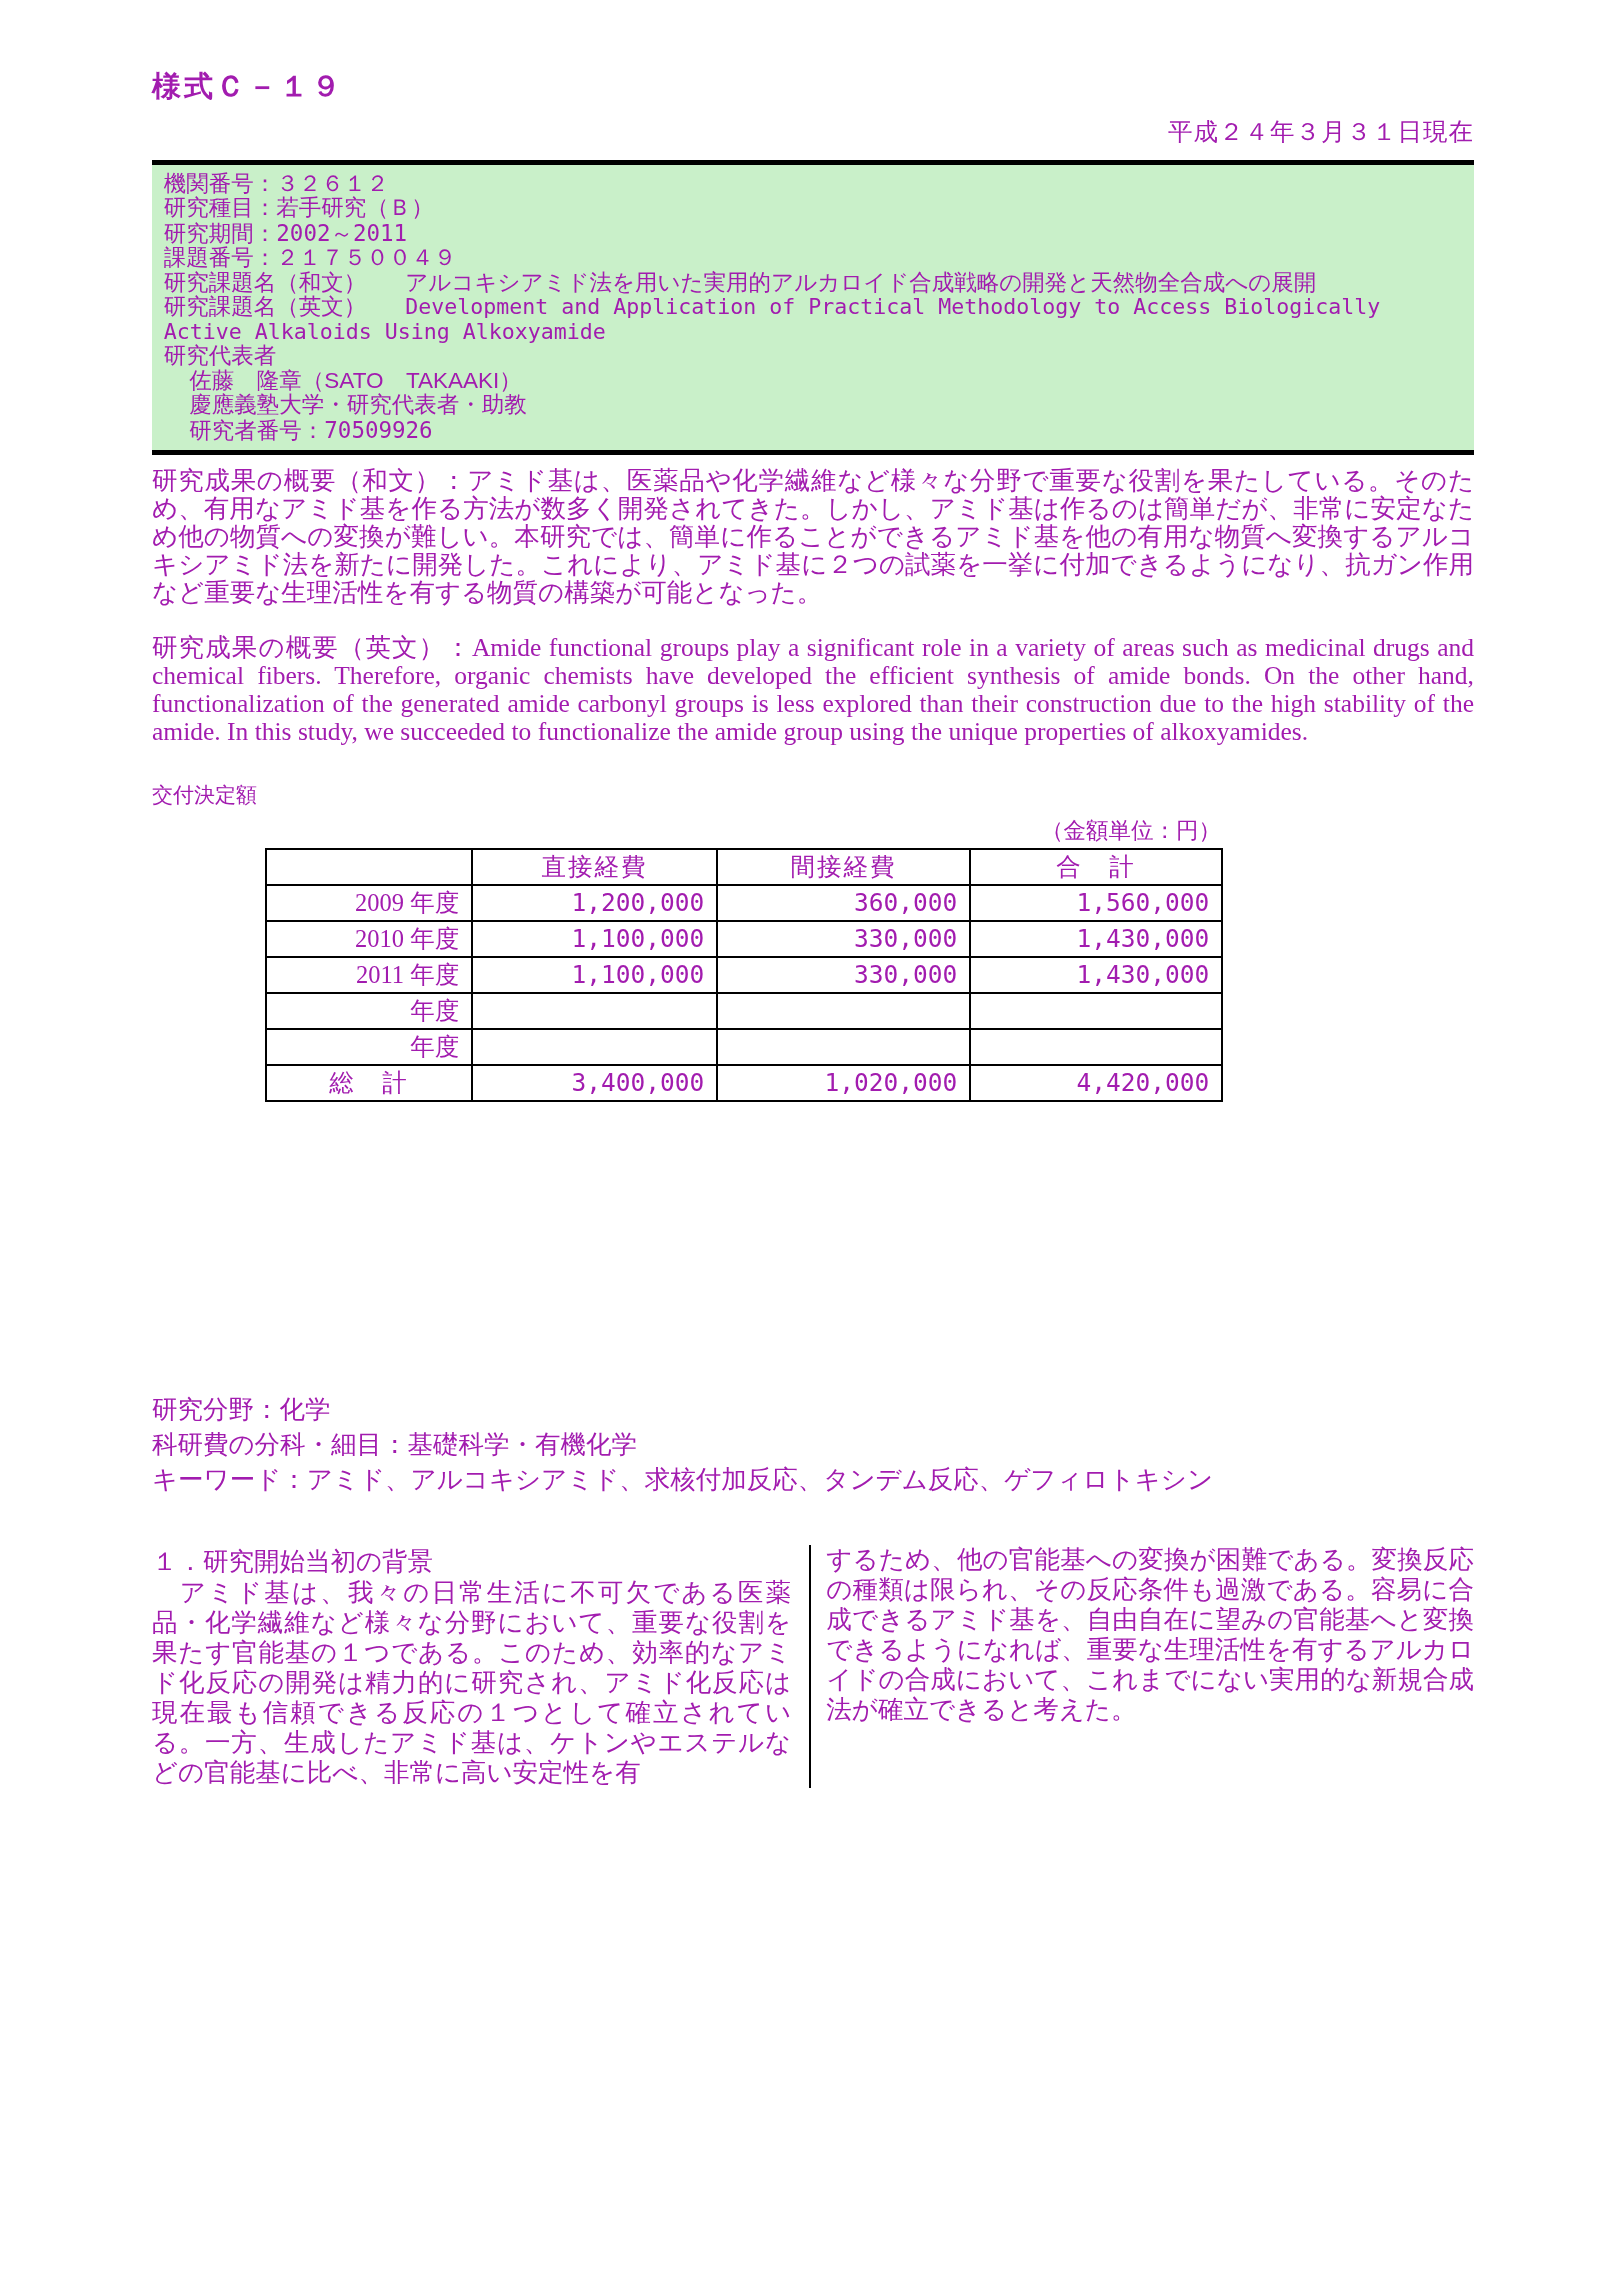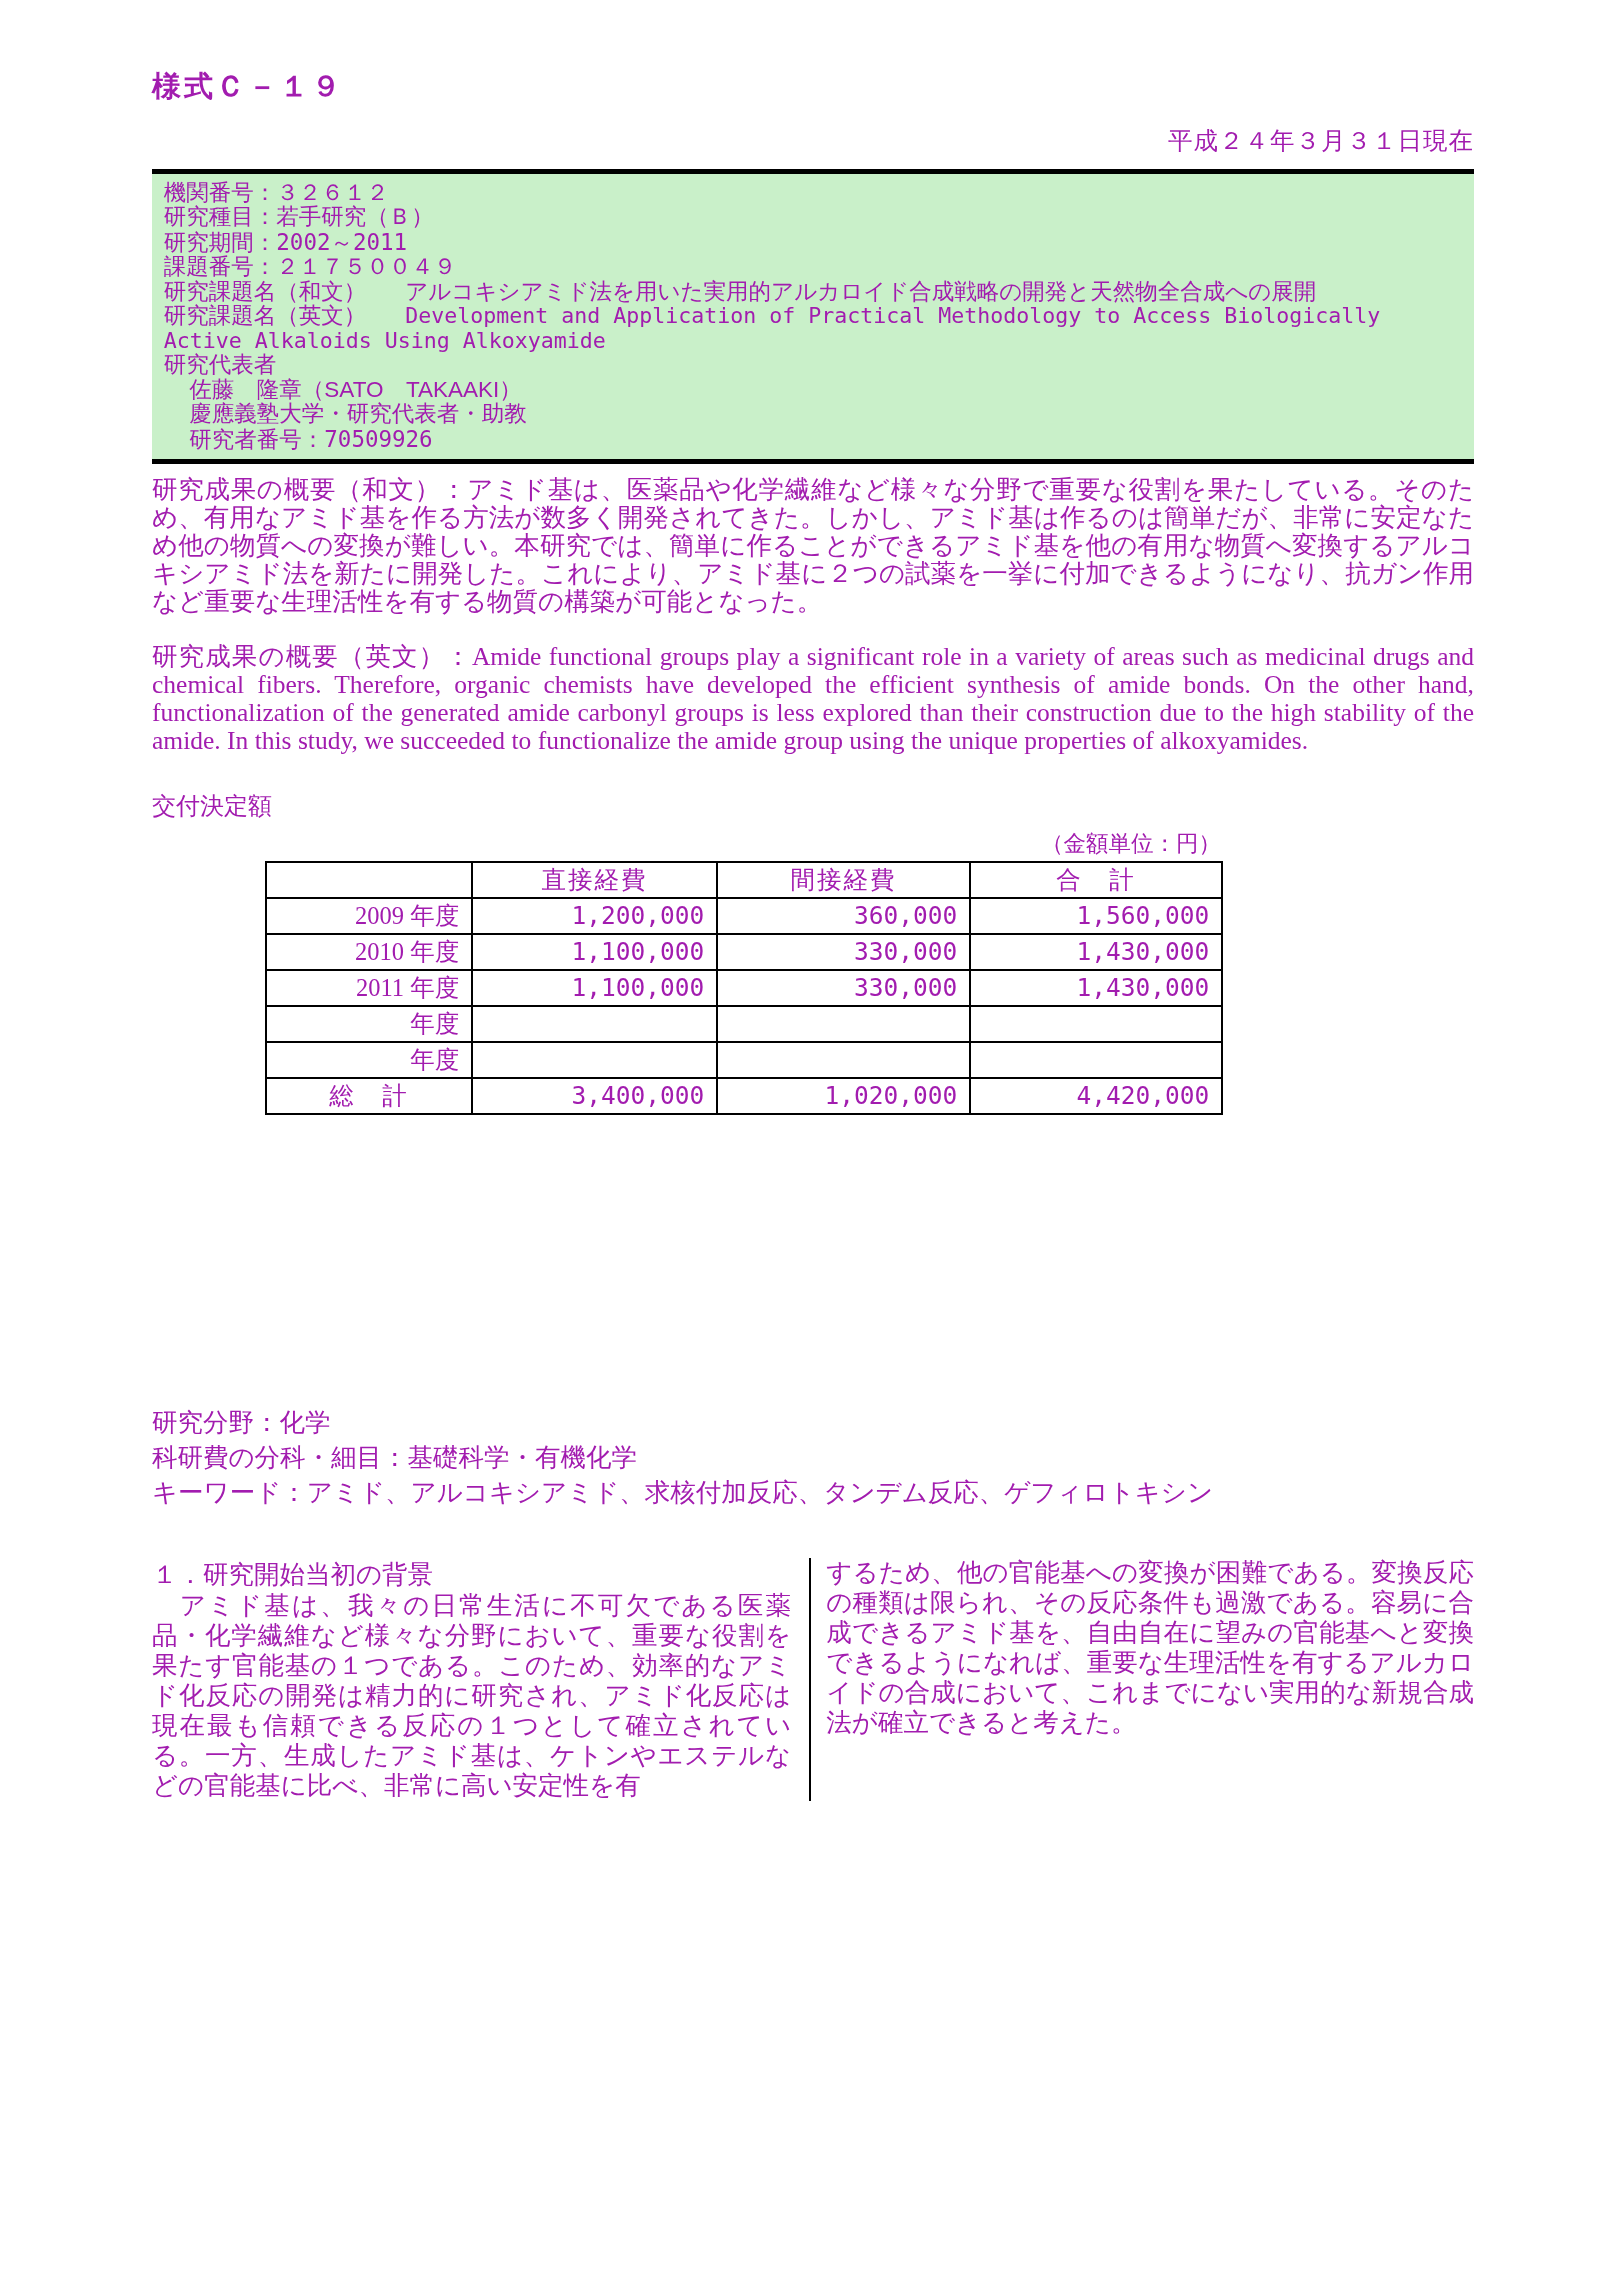--- a/index.html
+++ b/index.html
@@ -14,41 +14,41 @@
 
   .form-number {
     font-family:"Liberation Sans","DejaVu Sans",sans-serif;
     font-weight:bold; font-size:29px; letter-spacing:2.9px;
   }
   .doc-title {
     margin-top:25.5px; margin-left:49px;
     font-family:"Liberation Sans","DejaVu Sans",sans-serif;
     font-weight:bold; font-size:30px; letter-spacing:1px;
   }
-  .date-line { text-align:right; font-size:24.5px; margin-top:17px; letter-spacing:1px; }
+  .date-line { text-align:right; font-size:24.5px; margin-top:8px; letter-spacing:1px; }
 
   .rule { height:4.9px; background:#000; }
   .rule-top { margin-top:11.8px; }
 
   .info-box {
     padding:6.9px 11.8px 6.9px 11.8px;
     font-family:"Liberation Sans","DejaVu Sans",sans-serif;
     font-size:22.5px; line-height:24.5px;
   }
   .info-line { min-height:24.5px; }
   .title-label { margin-right:39px; }
   .mono { font-family:"DejaVu Sans Mono","Liberation Mono",monospace; }
   .title-en-value { font-family:"DejaVu Sans Mono","Liberation Mono",monospace; font-size:21.6px; }
   .indent { padding-left:25.5px; }
 
   .summary { text-align:justify; font-size:25.5px; line-height:28px; }
   .summary-ja { margin-top:11.8px; }
   .summary-en { margin-top:27.4px; }
 
-  .grant-heading { margin-top:35px; font-size:24px; }
+  .grant-heading { margin-top:35px; font-size:21px; }
   .table-wrap { width:956px; margin-left:113px; margin-top:5.9px; }
   .unit-note { text-align:right; font-size:22.5px; margin-bottom:2px; }
   table.grant-table { border-collapse:collapse; width:100%; table-layout:fixed; }
   table.grant-table td {
     border:2px solid #000; height:36px; font-size:24.5px; padding:0 11.8px;
     overflow:hidden; white-space:nowrap;
   }
   .cell-header { text-align:center; letter-spacing:2px; }
   .cell-label { text-align:right; }
   .cell-num { text-align:right; font-family:"DejaVu Sans Mono","Liberation Mono",monospace; font-size:23.5px;margin-left:16px; }

